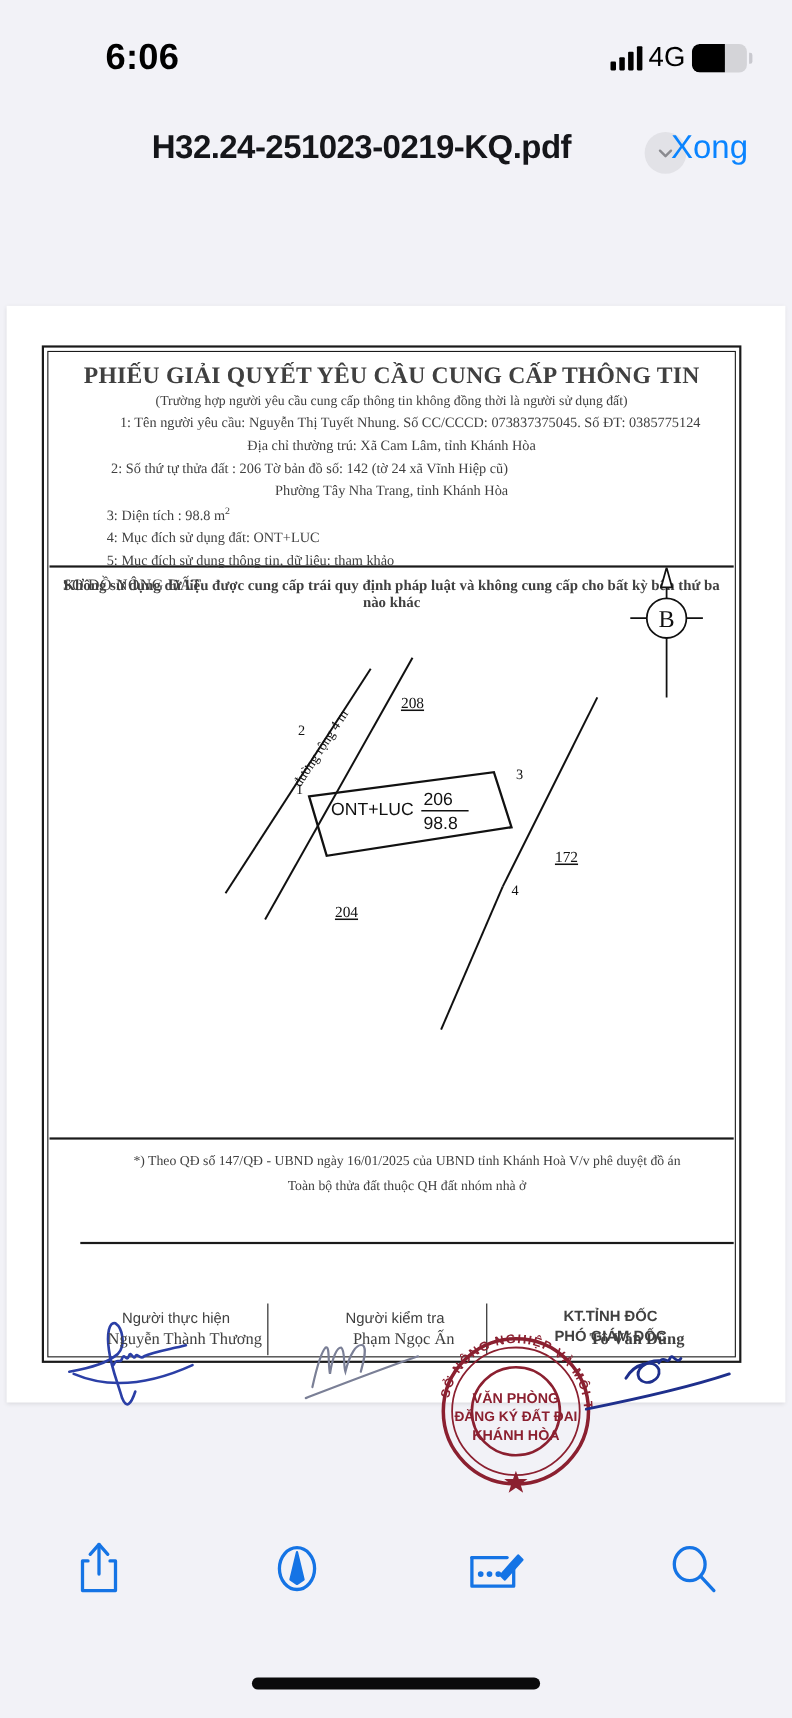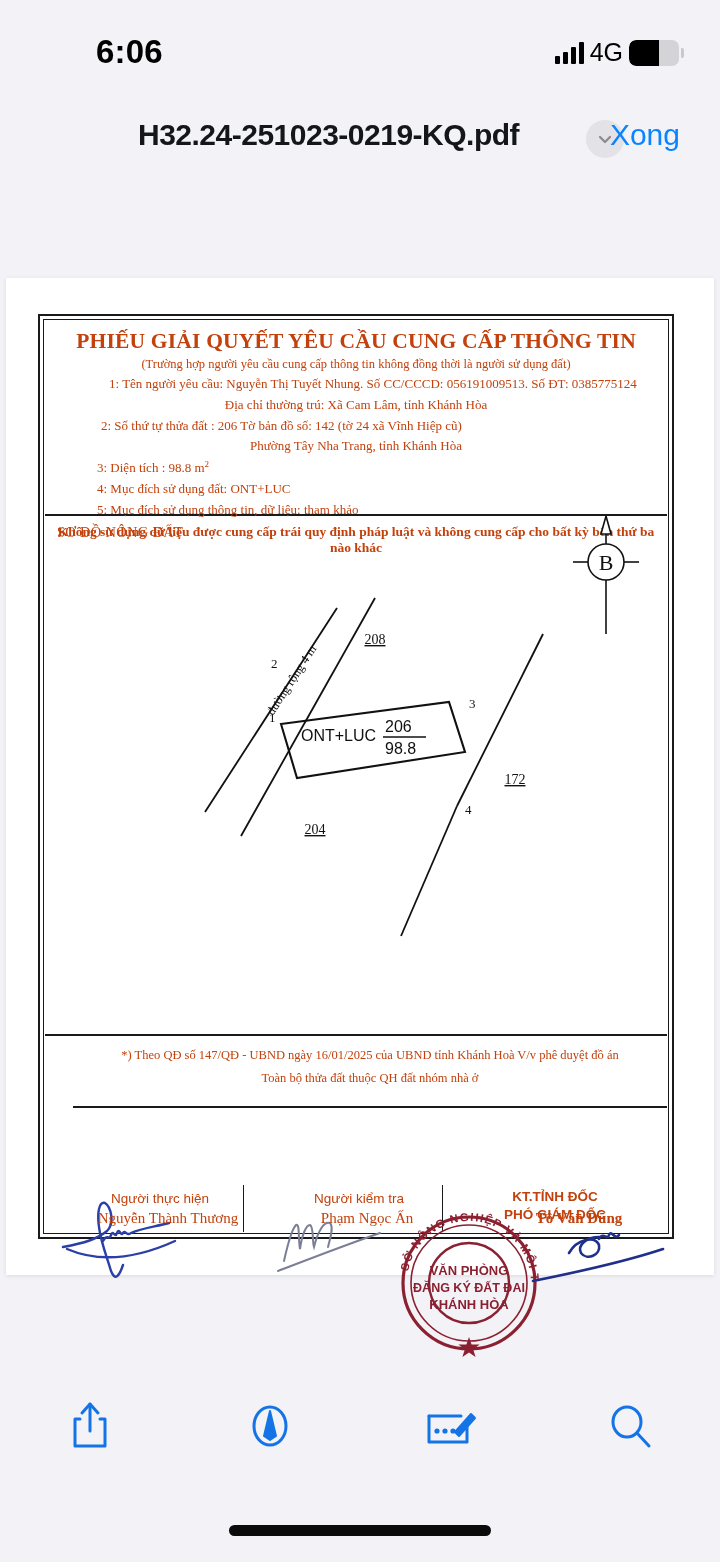--- a/index.html
+++ b/index.html
@@ -54,21 +54,21 @@
   .page {
     position:absolute; left:6px; top:278px; width:708px; height:997px;
     background:#fff; box-shadow:0 1px 4px rgba(0,0,0,0.10);
   }
   .sheet {
     position:absolute; left:32px; top:36px; width:636px; height:925px;
     border:2px solid #1a1a1a; background:#fff;
   }
   .sheet-inner { position:absolute; inset:3px; border:1px solid #1a1a1a; }
 
-  .doc { font-family:"Liberation Serif", serif; color:#c2410c;border-radius:14px; }
+  .doc { font-family:"Liberation Serif", serif; color:#404040;border-radius:14px; }
 
   
   .hdr {
     position:absolute; left:0; top:0; right:0; height:195px;
     border-bottom:2px solid #1a1a1a; padding:8px 10px 0;
   }
   .hdr h1 {
     text-align:center; font-size:21.5px; font-weight:700;
     letter-spacing:0.2px; line-height:1.15;
   }
@@ -80,21 +80,21 @@
   .ln.i3 { padding-left:42px; }
   .hdr .warn { text-align:center; font-size:13.5px; font-weight:700; margin-top:6px; }
   .sup { font-size:9px; vertical-align:super; }
 
   
   .diag { position:absolute; left:0; top:195px; right:0; height:520px; border-bottom:2px solid #1a1a1a; }
   .diag-title { position:absolute; left:12px; top:8px; font-size:14.5px; letter-spacing:0.3px; }
   .diag svg { position:absolute; left:0; top:0; }
 
   
-  .note { position:absolute; left:0; top:715px; right:0; height:72px; border-bottom:2px solid #1a1a1a; padding-top:8px;margin-left:28px; }
+  .note { position:absolute; left:0; top:715px; right:0; height:95px; border-bottom:2px solid #1a1a1a; padding-top:8px;margin-left:28px; }
   .note p { text-align:center; font-size:12.5px; line-height:1.85; }
 
   
   .office {
     position:absolute; left:0; top:810px; right:0; height:28px;
     border-bottom:1px solid #1a1a1a;
     display:flex; align-items:center; justify-content:center;
     font-size:14px; letter-spacing:0.2px;
   }
 
@@ -166,21 +166,21 @@
 
   <div class="page">
     <div class="sheet">
       <div class="sheet-inner"></div>
 
       <div class="doc" style="position:absolute;inset:5px;">
 
         <div class="hdr">
           <h1>PHIẾU GIẢI QUYẾT YÊU CẦU CUNG CẤP THÔNG TIN</h1>
           <div class="sub">(Trường hợp người yêu cầu cung cấp thông tin không đồng thời là người sử dụng đất)</div>
-          <div class="ln i1">1: Tên người yêu cầu: Nguyễn Thị Tuyết Nhung. Số CC/CCCD: 056191009513. Số ĐT: 0385775124</div>
+          <div class="ln i1">1: Tên người yêu cầu: Nguyễn Thị Tuyết Nhung. Số CC/CCCD: 073837375045. Số ĐT: 0385775124</div>
           <div class="ln c">Địa chỉ thường trú: Xã Cam Lâm, tỉnh Khánh Hòa</div>
           <div class="ln i2">2: Số thứ tự thửa đất : 206     Tờ bản đồ số: 142    (tờ 24 xã Vĩnh Hiệp cũ)</div>
           <div class="ln c">Phường Tây Nha Trang, tỉnh Khánh Hòa</div>
           <div class="ln i3">
             <span>3: Diện tích : 98.8  m</span><span class="sup">2</span>
           </div>
           <div class="ln i3">4: Mục đích sử dụng đất:  ONT+LUC</div>
           <div class="ln i3">5: Mục đích sử dụng thông tin, dữ liệu: tham khảo</div>
           <div class="warn">Không sử dụng dữ liệu được cung cấp trái quy định pháp luật và không cung cấp cho bất kỳ bên thứ ba nào khác</div>
         </div>

